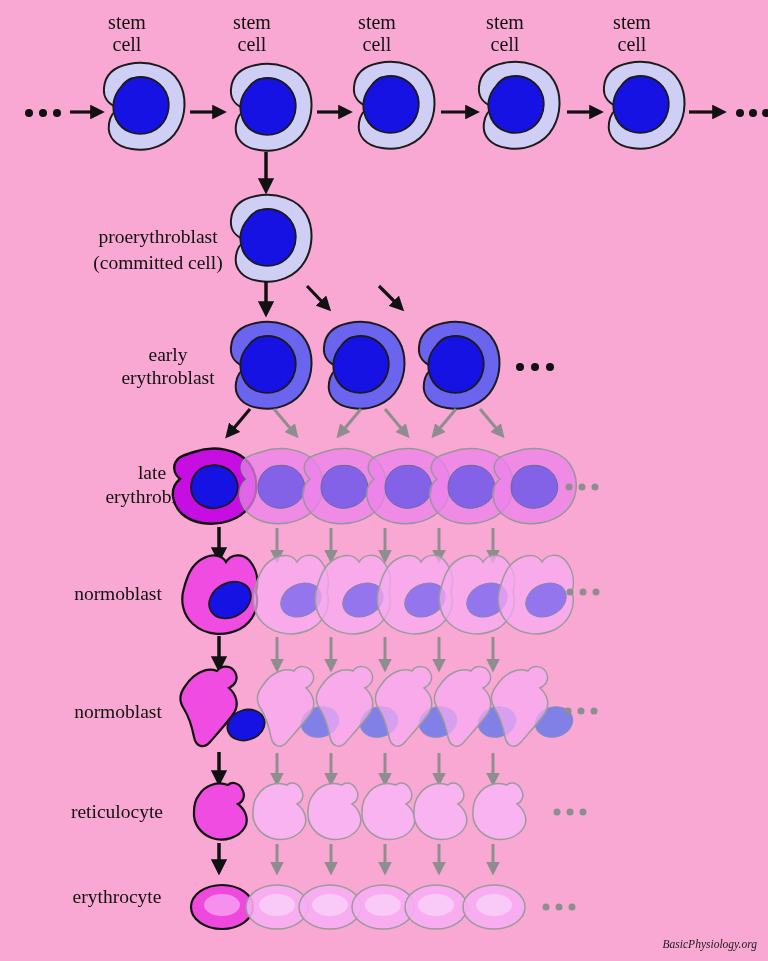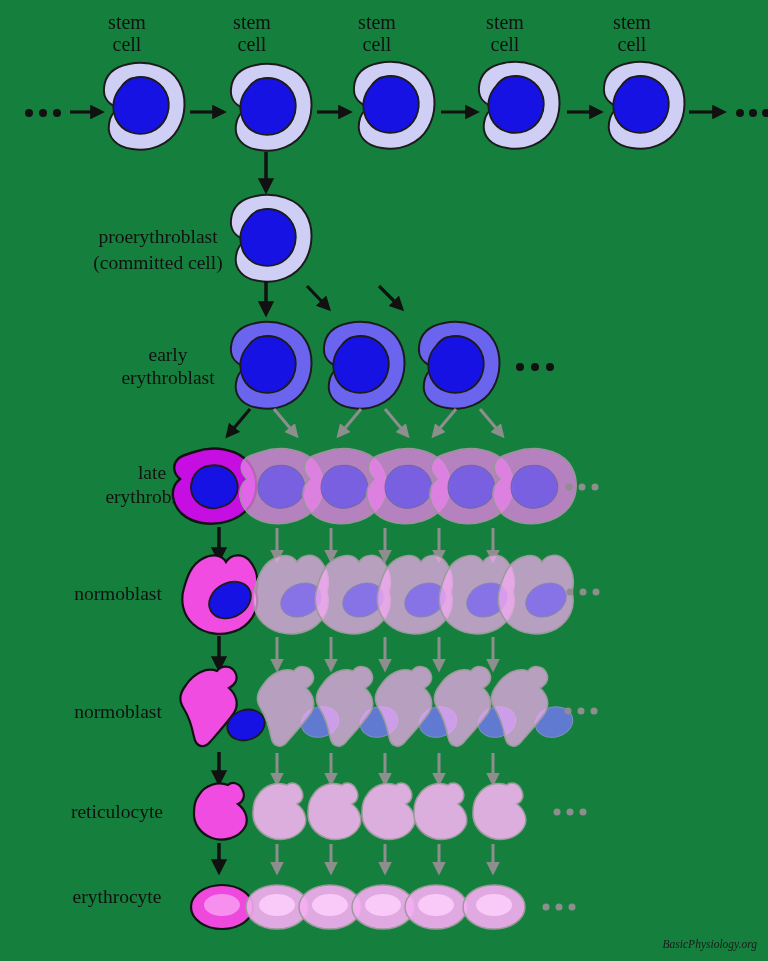--- a/index.html
+++ b/index.html
@@ -1,16 +1,16 @@
 <!DOCTYPE html>
 <html><head>
 <meta charset="utf-8">
 <style>
   html,body{margin:0;padding:0;background:#fff;}
-  #stage{position:relative;width:768px;height:961px;background:#15803d;overflow:hidden;
+  #stage{position:relative;width:768px;height:961px;background:#f9a8d4;overflow:hidden;
          font-family:"Liberation Serif", serif;}
   svg{display:block}
   text{fill:#111;font-family:"Liberation Serif", serif;}
   .lbl{font-size:19.5px;}
   .lbl-stem{font-size:20px;}
   .watermark{font-size:11.5px;font-style:italic;fill:#1a1a1a;}
   .mid{text-anchor:middle}
   .end{text-anchor:end}
 
   

